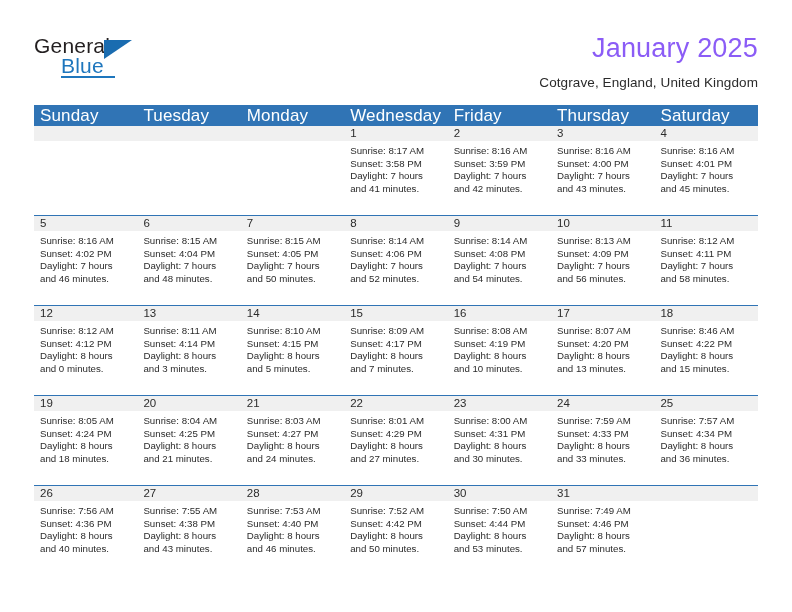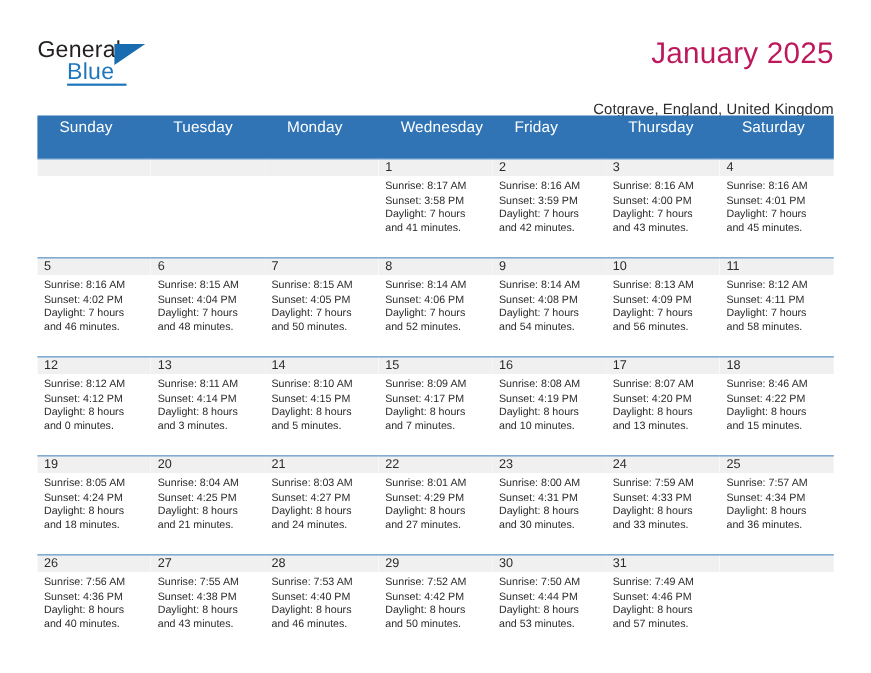--- a/index.html
+++ b/index.html
@@ -37,45 +37,45 @@
     border-left: 28px solid #1a6cb0;
     border-bottom: 19px solid transparent;
   }
   .logo-underline {
     position: absolute; left: 27px; top: 44px;
     width: 54px; height: 2px; background: #1e76bd;
   }
 
   .title-wrap { position: absolute; right: 0; top: 0; text-align: right; }
   .cal-title {
-    font-size: 27px; color: #be185d; font-weight: normal;
+    font-size: 27px; color: #8b5cf6; font-weight: normal;
     line-height: 32px; letter-spacing: .2px;
   }
   .cal-subtitle {
     font-size: 13.5px; color: #2b2b2b; line-height: 20px;
-    margin-top: 26px; letter-spacing: .1px;
+    margin-top: 9px; letter-spacing: .1px;
   }
 
   
   .calendar {
     position: absolute;
     left: 34px; top: 105px;
     width: 724px;
   }
   .week {
     display: flex;
     width: 724px;
   }
   .dow-row { background: #3074b5; }
   .dow {
     width: 103.42px;
-    height: 39px;
+    height: 20px;
     line-height: 21px;
-    padding-left: 20px;
-    font-size: 14px;
+    padding-left: 6px;
+    font-size: 17px;
     color: #ffffff;
     letter-spacing: .15px;
     overflow: hidden;
     white-space: nowrap;
   }
 
   .week-body { height: 90px; }
   .cell {
     width: 103.42px;
     height: 90px;

